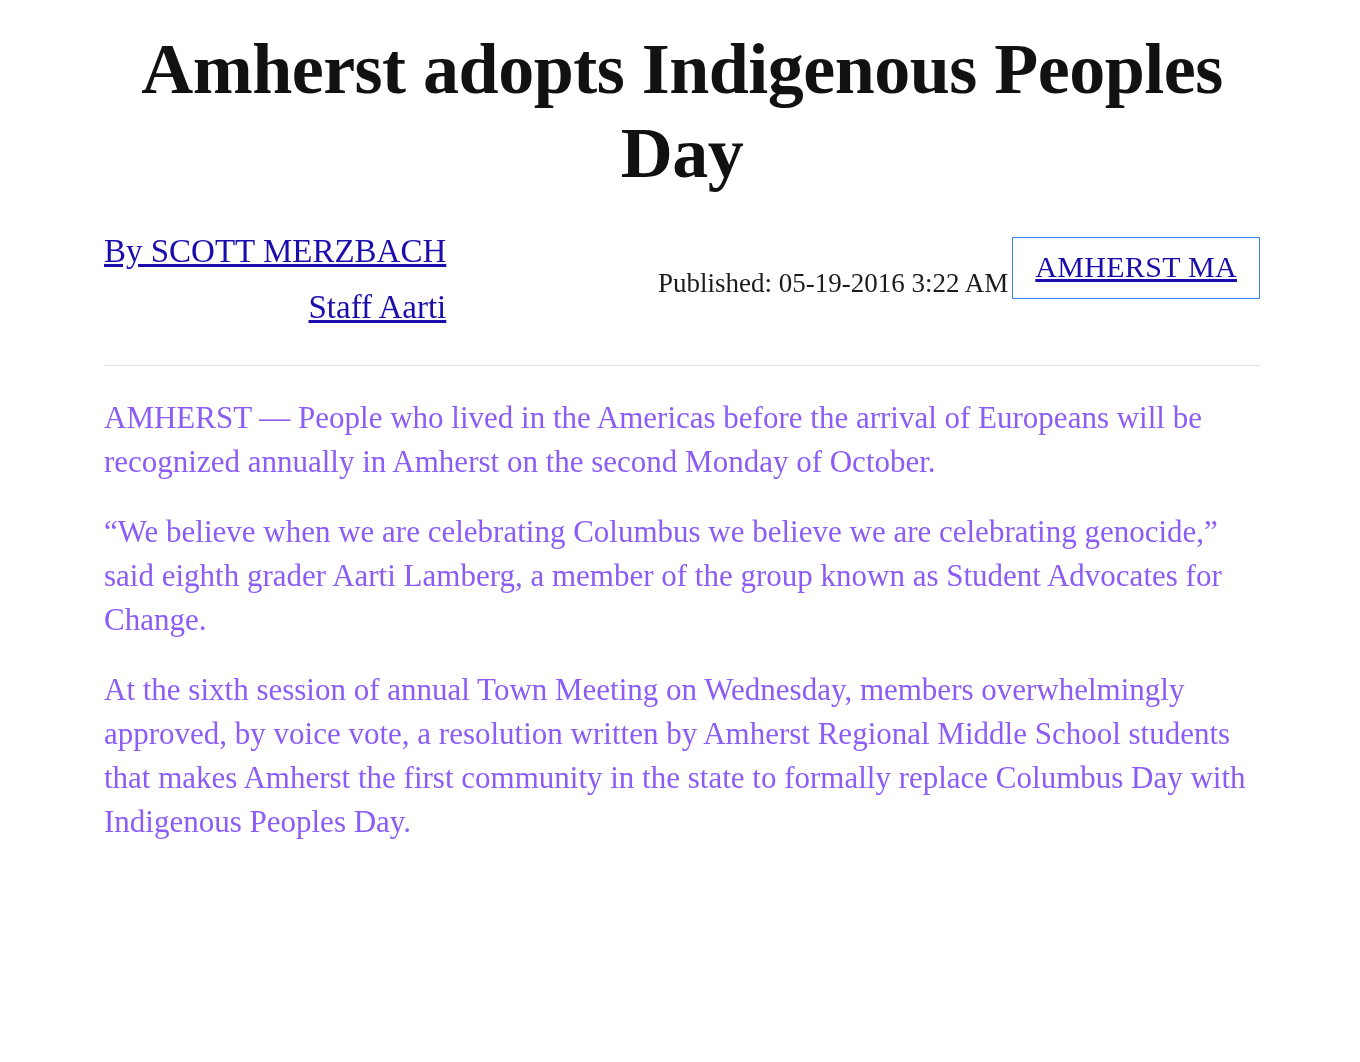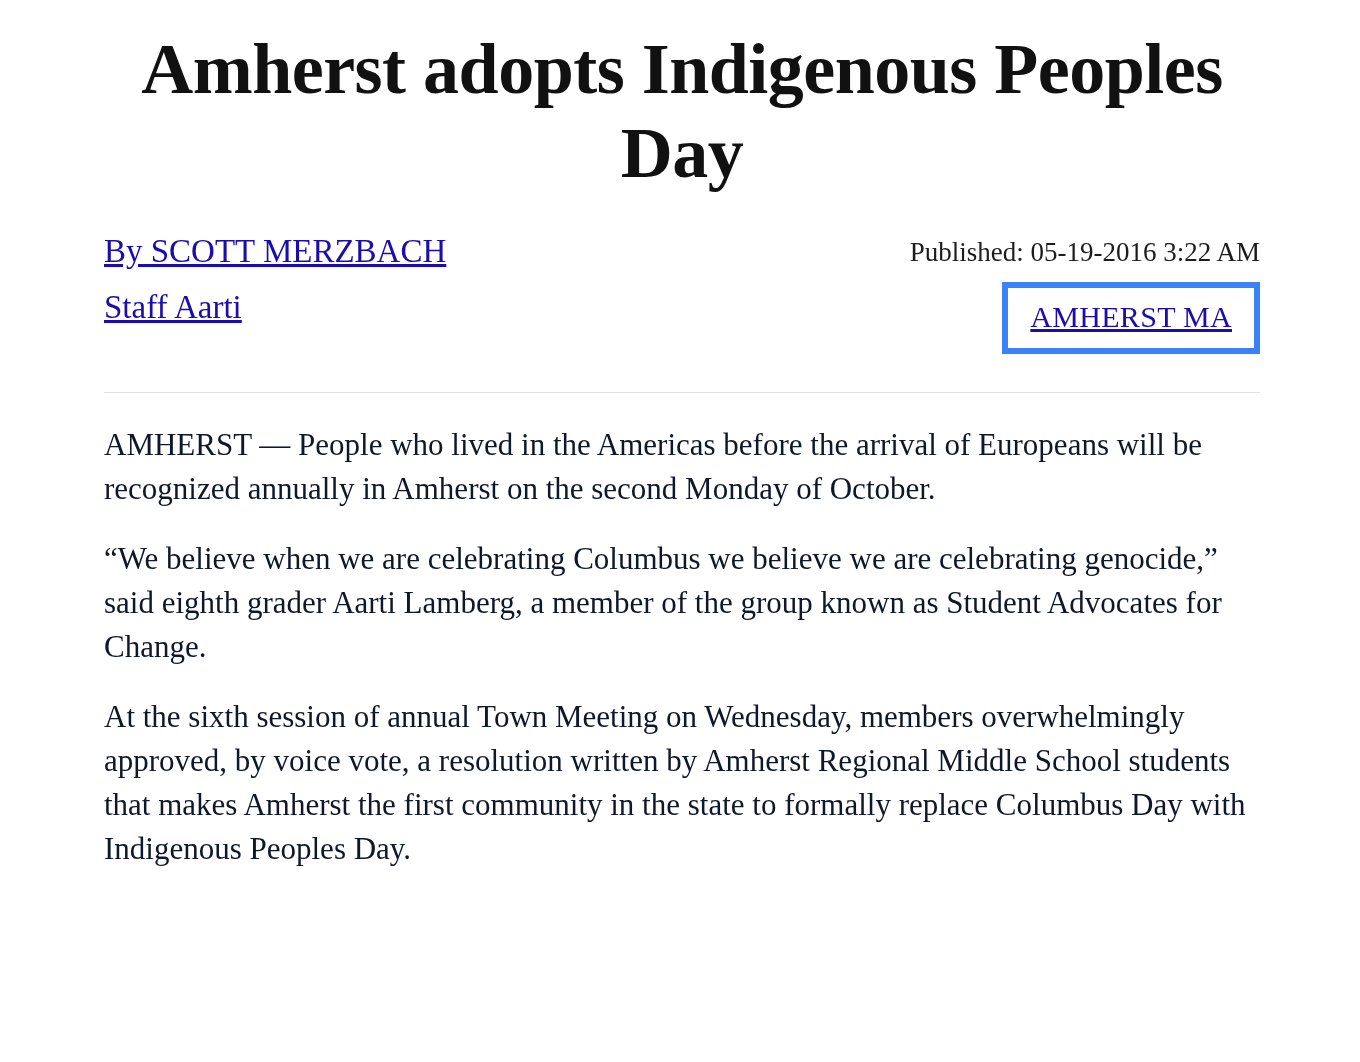--- a/index.html
+++ b/index.html
@@ -33,43 +33,44 @@
     display: flex;
     align-items: flex-start;
     justify-content: space-between;
     margin-top: 34px;
   }
   .byline {
     display: flex;
     flex-direction: column;
     gap: 18px;
     padding-top: 4px;
+    align-items: flex-end;
   }
   .byline a {
     color: #1a0dab;
     text-decoration: underline;
     font-size: 33px;
     line-height: 1.15;
     font-family: "Liberation Serif", "DejaVu Serif", serif;
   }
   .pub-block {
     display: flex;
-    flex-direction: column;
+    flex-direction: row;
     align-items: flex-end;
-    gap: 14px;
+    gap: 4px;
     padding-top: 8px;
     text-align: right;
   }
   .published {
     font-size: 27px;
     color: #1c1c1c;
     white-space: nowrap;
   }
   .location-box {
-    border: 6px solid #3b82f6;
+    border: 1px solid #3b82f6;
     padding: 12px 22px 14px 22px;
     background: #ffffff;
   }
   .location-box a {
     color: #1a0dab;
     text-decoration: underline;
     font-size: 30px;
     letter-spacing: 0.3px;
   }
   .divider {
@@ -77,21 +78,21 @@
     border-top: 1px solid #e2e2e2;
     margin: 38px 0 0 0;
   }
   .article {
     margin-top: 30px;
   }
   .article p {
     font-size: 31px;
     line-height: 1.42;
     margin: 0 0 26px 0;
-    color: #0f172a;
+    color: #8b5cf6;
   }
 </style>
 </head>
 <body>
 
 <div class="page">
 
   <h1 class="headline">Amherst adopts Indigenous Peoples Day</h1>
 
   <div class="byline-row">

